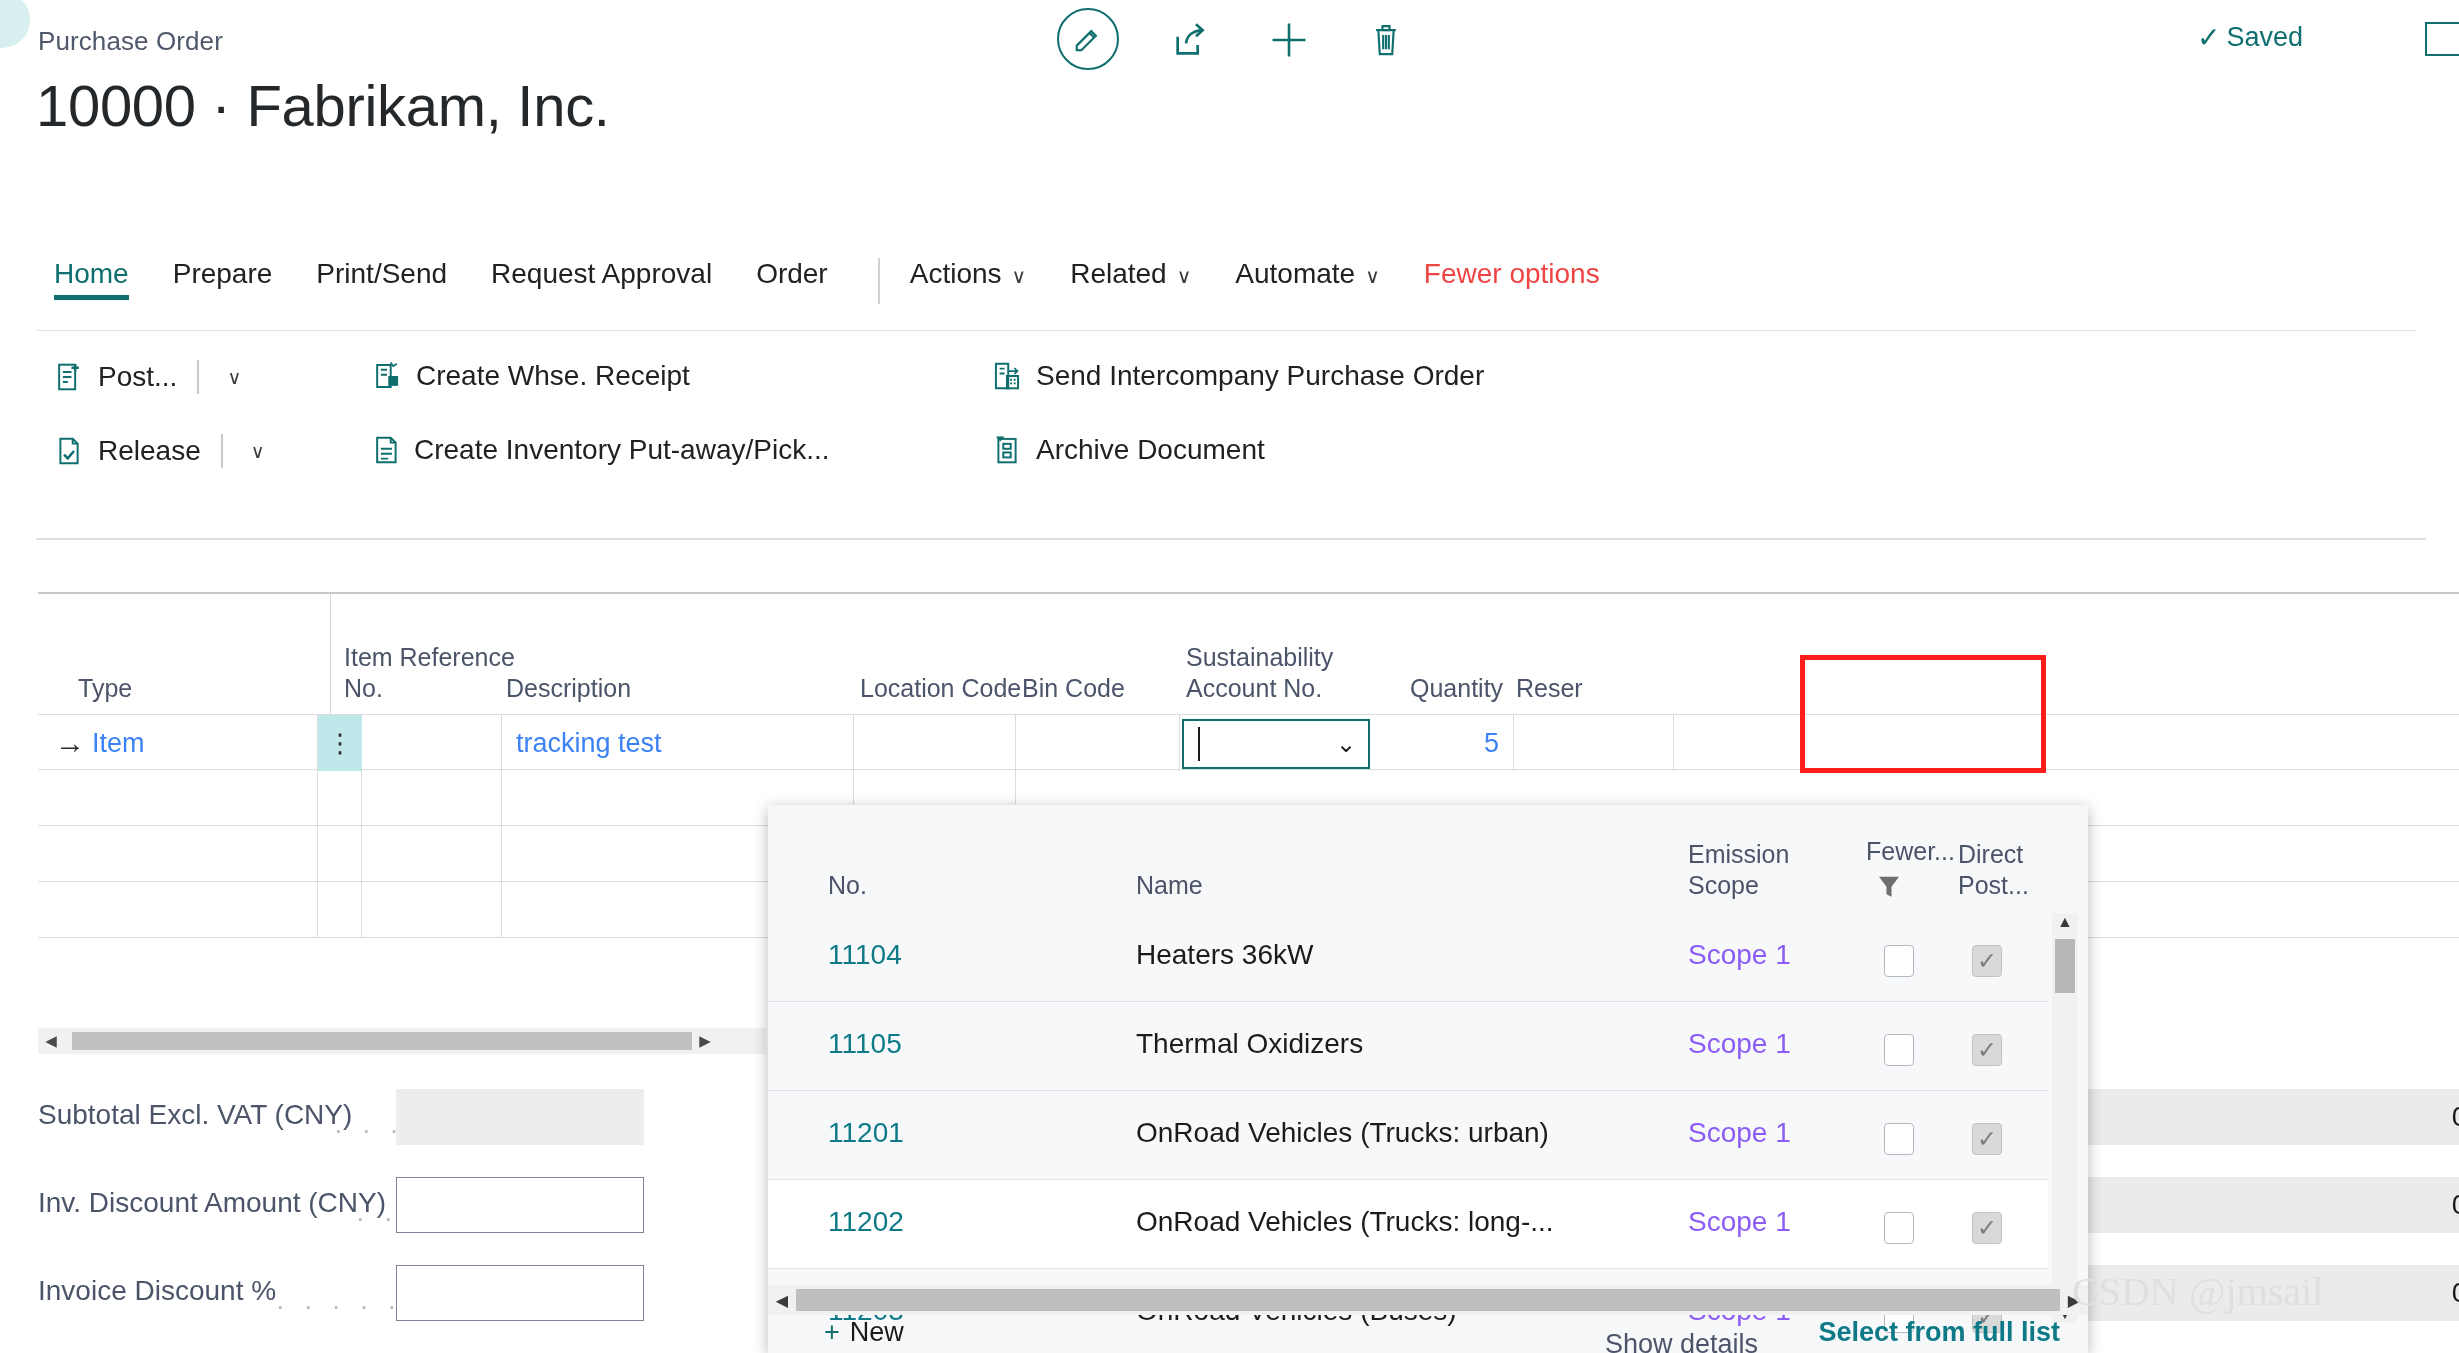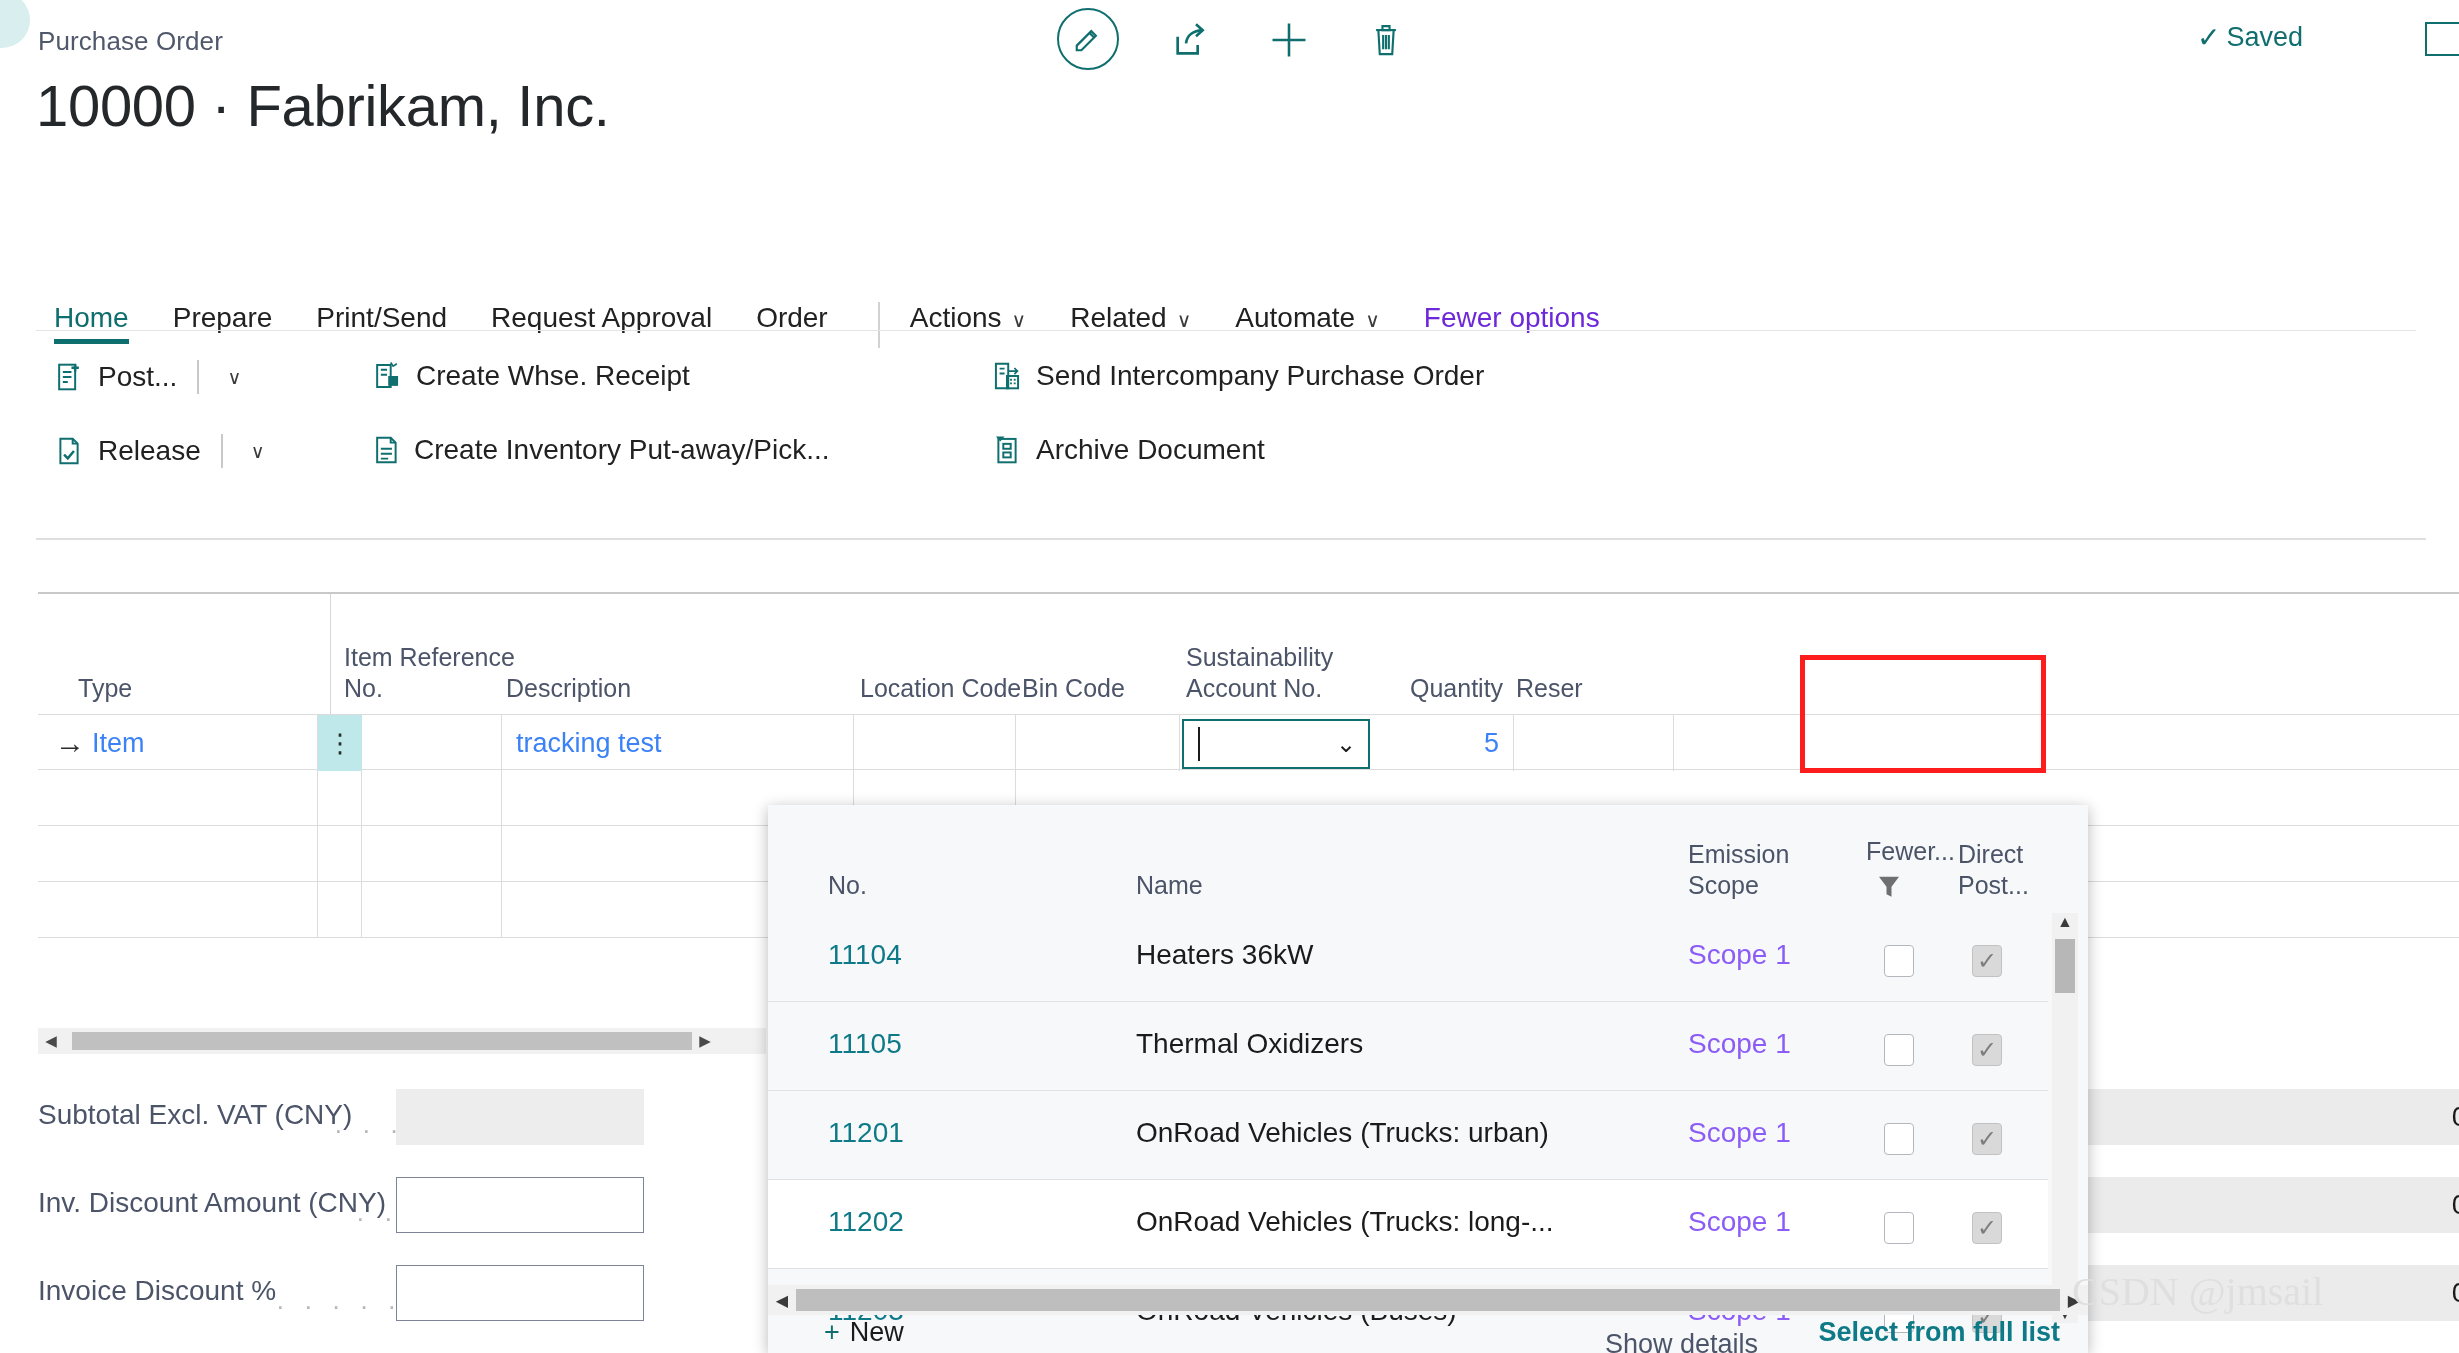--- a/index.html
+++ b/index.html
@@ -50,39 +50,39 @@
   }
   .saved-check { font-size: 28px; line-height: 1; }
   .square-btn {
     position: absolute; left: 2425px; top: 22px; width: 34px; height: 34px;
     border: 2px solid #0f6e6e; border-right: none;
   }
 
   
   .tabstrip {
     position: absolute; left: 0; top: 258px; width: 2459px; height: 62px;
-    display: flex; align-items: flex-start; margin-top: 44px;
+    display: flex; align-items: flex-start;
   }
   .tab {
     position: relative; font-size: 28px; color: #212121;
     padding: 0 0 10px 0; margin-right: 44px; white-space: nowrap;
     cursor: pointer;
   }
   .tab:first-child { margin-left: 54px; }
   .tab.active { color: #0f6e6e; }
   .tab.active::after {
     content: ""; position: absolute; left: 0; right: 0; bottom: 0;
     height: 5px; background: #0f6e6e;
   }
   .tab-sep {
     width: 2px; height: 46px; background: #d2d2d2; margin: 0 30px 0 6px;
   }
   .menu-tab { display: flex; align-items: baseline; gap: 10px; }
   .chev { font-size: 20px; color: #3b3b3b; }
-  .tab.link { color: #6d28d9; }
+  .tab.link { color: #ef4444; }
 
   .tab-underline {
     position: absolute; left: 36px; top: 330px; width: 2380px; height: 1px;
     background: #e4e4e4;
   }
 
   
   .cmdbar { position: absolute; left: 0; top: 346px; width: 2459px; height: 170px; }
   .cmd {
     position: absolute; display: flex; align-items: center; gap: 14px;

